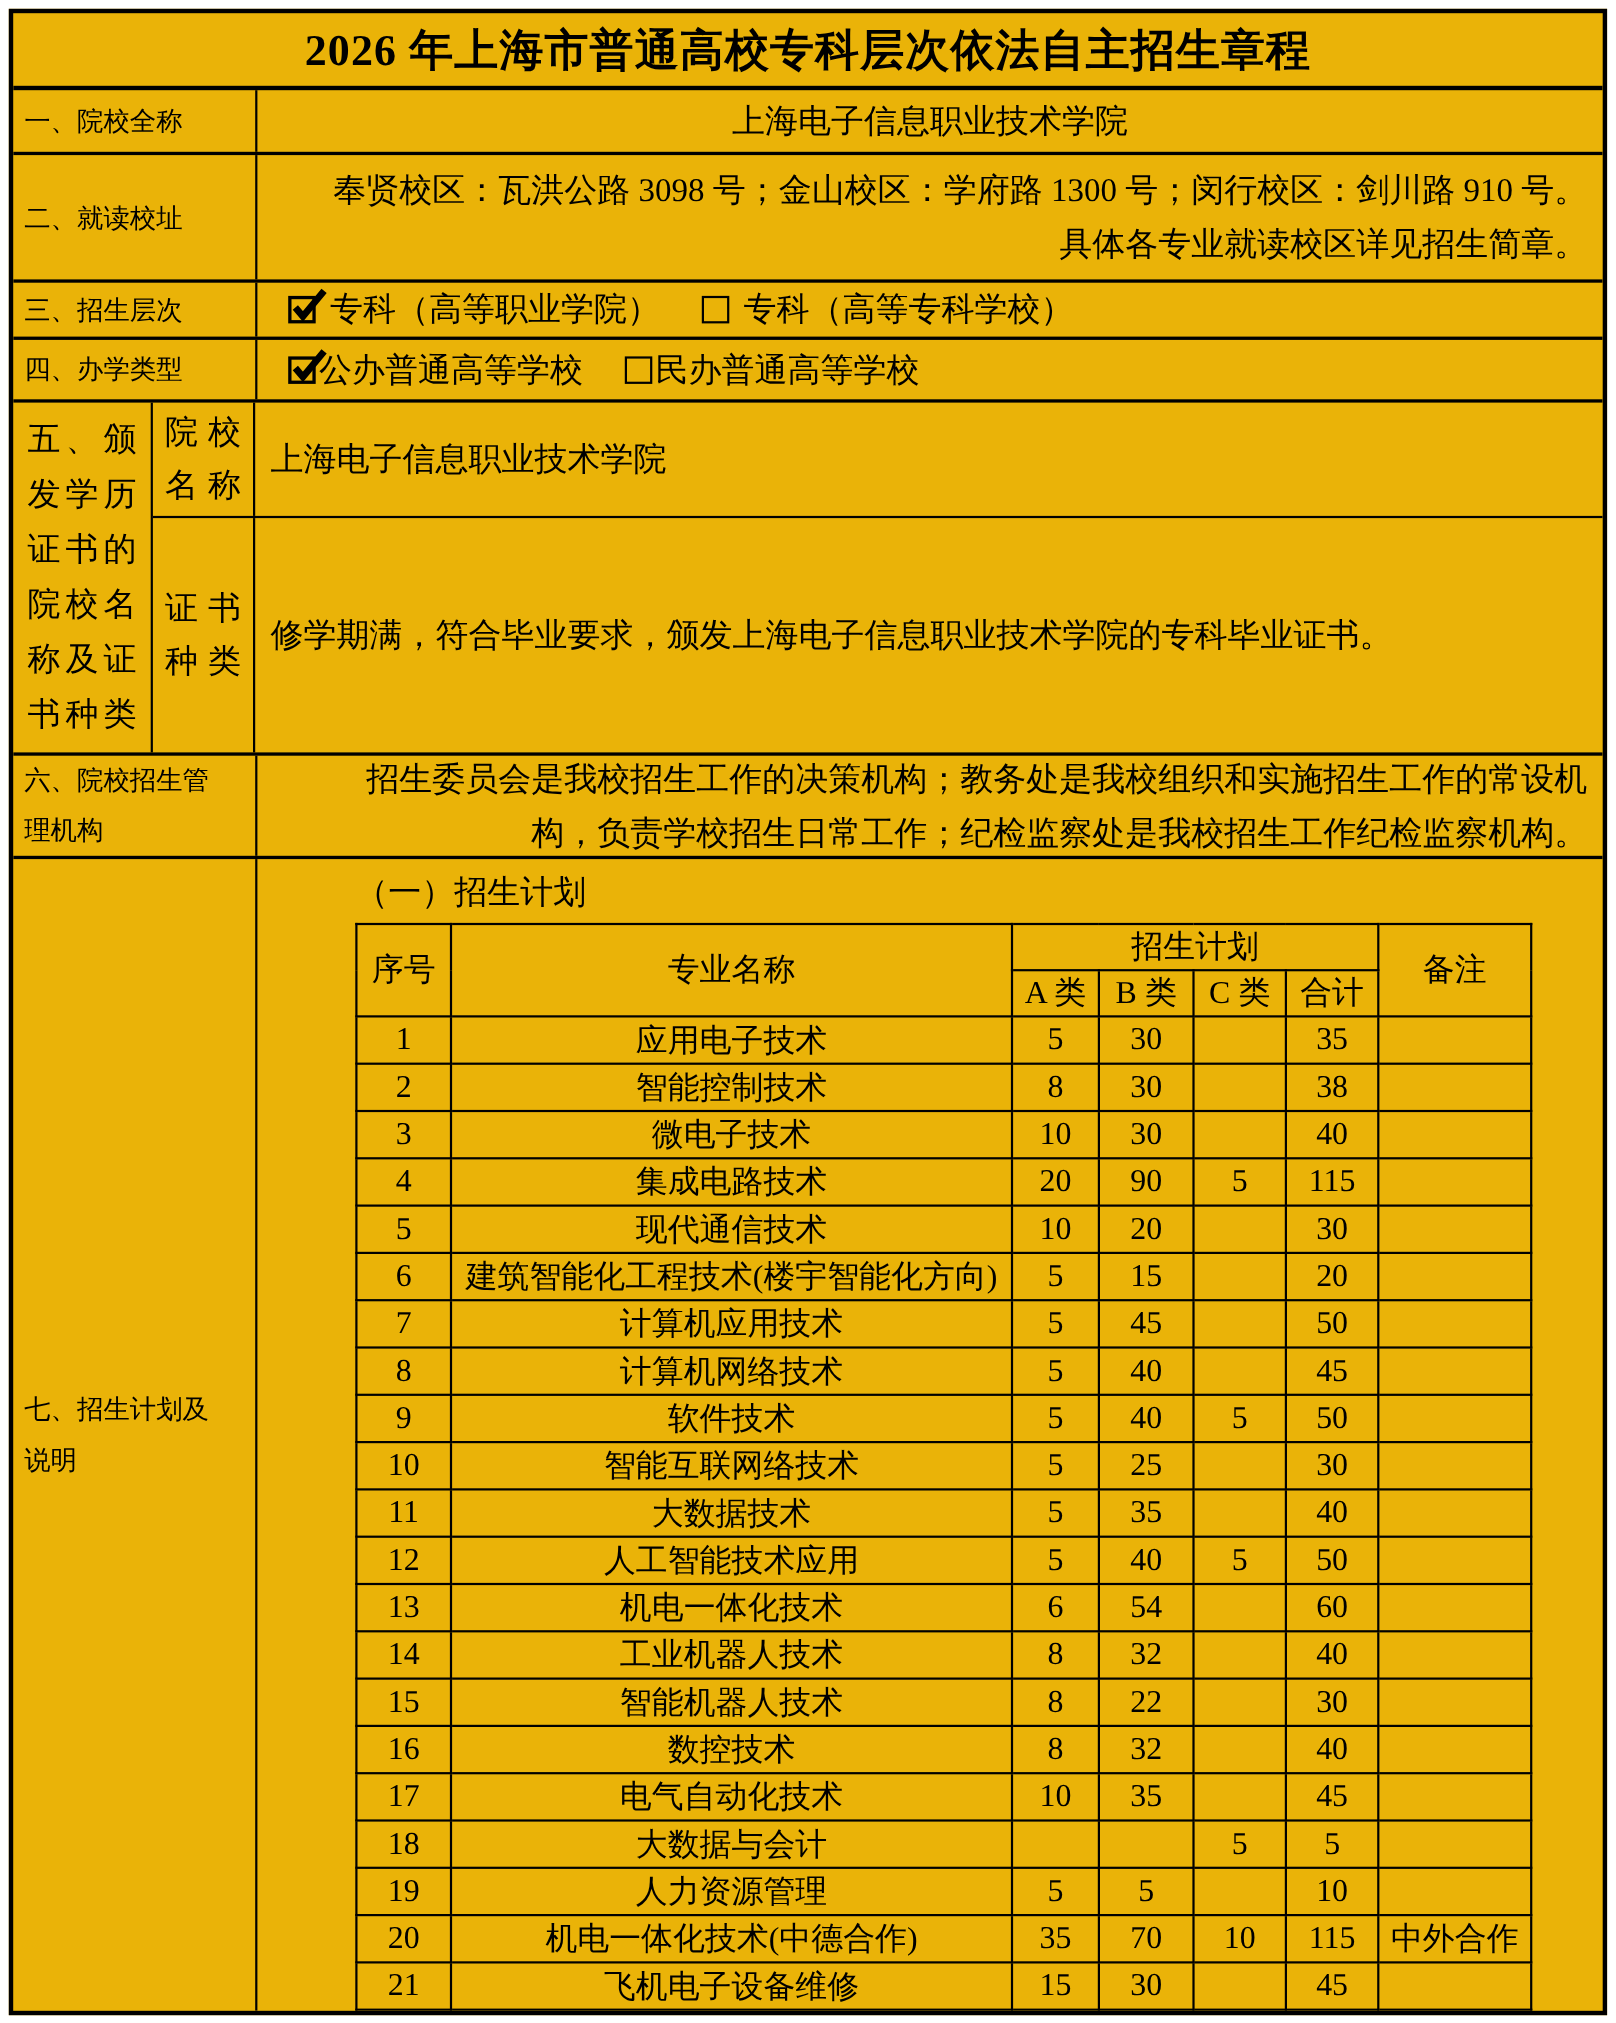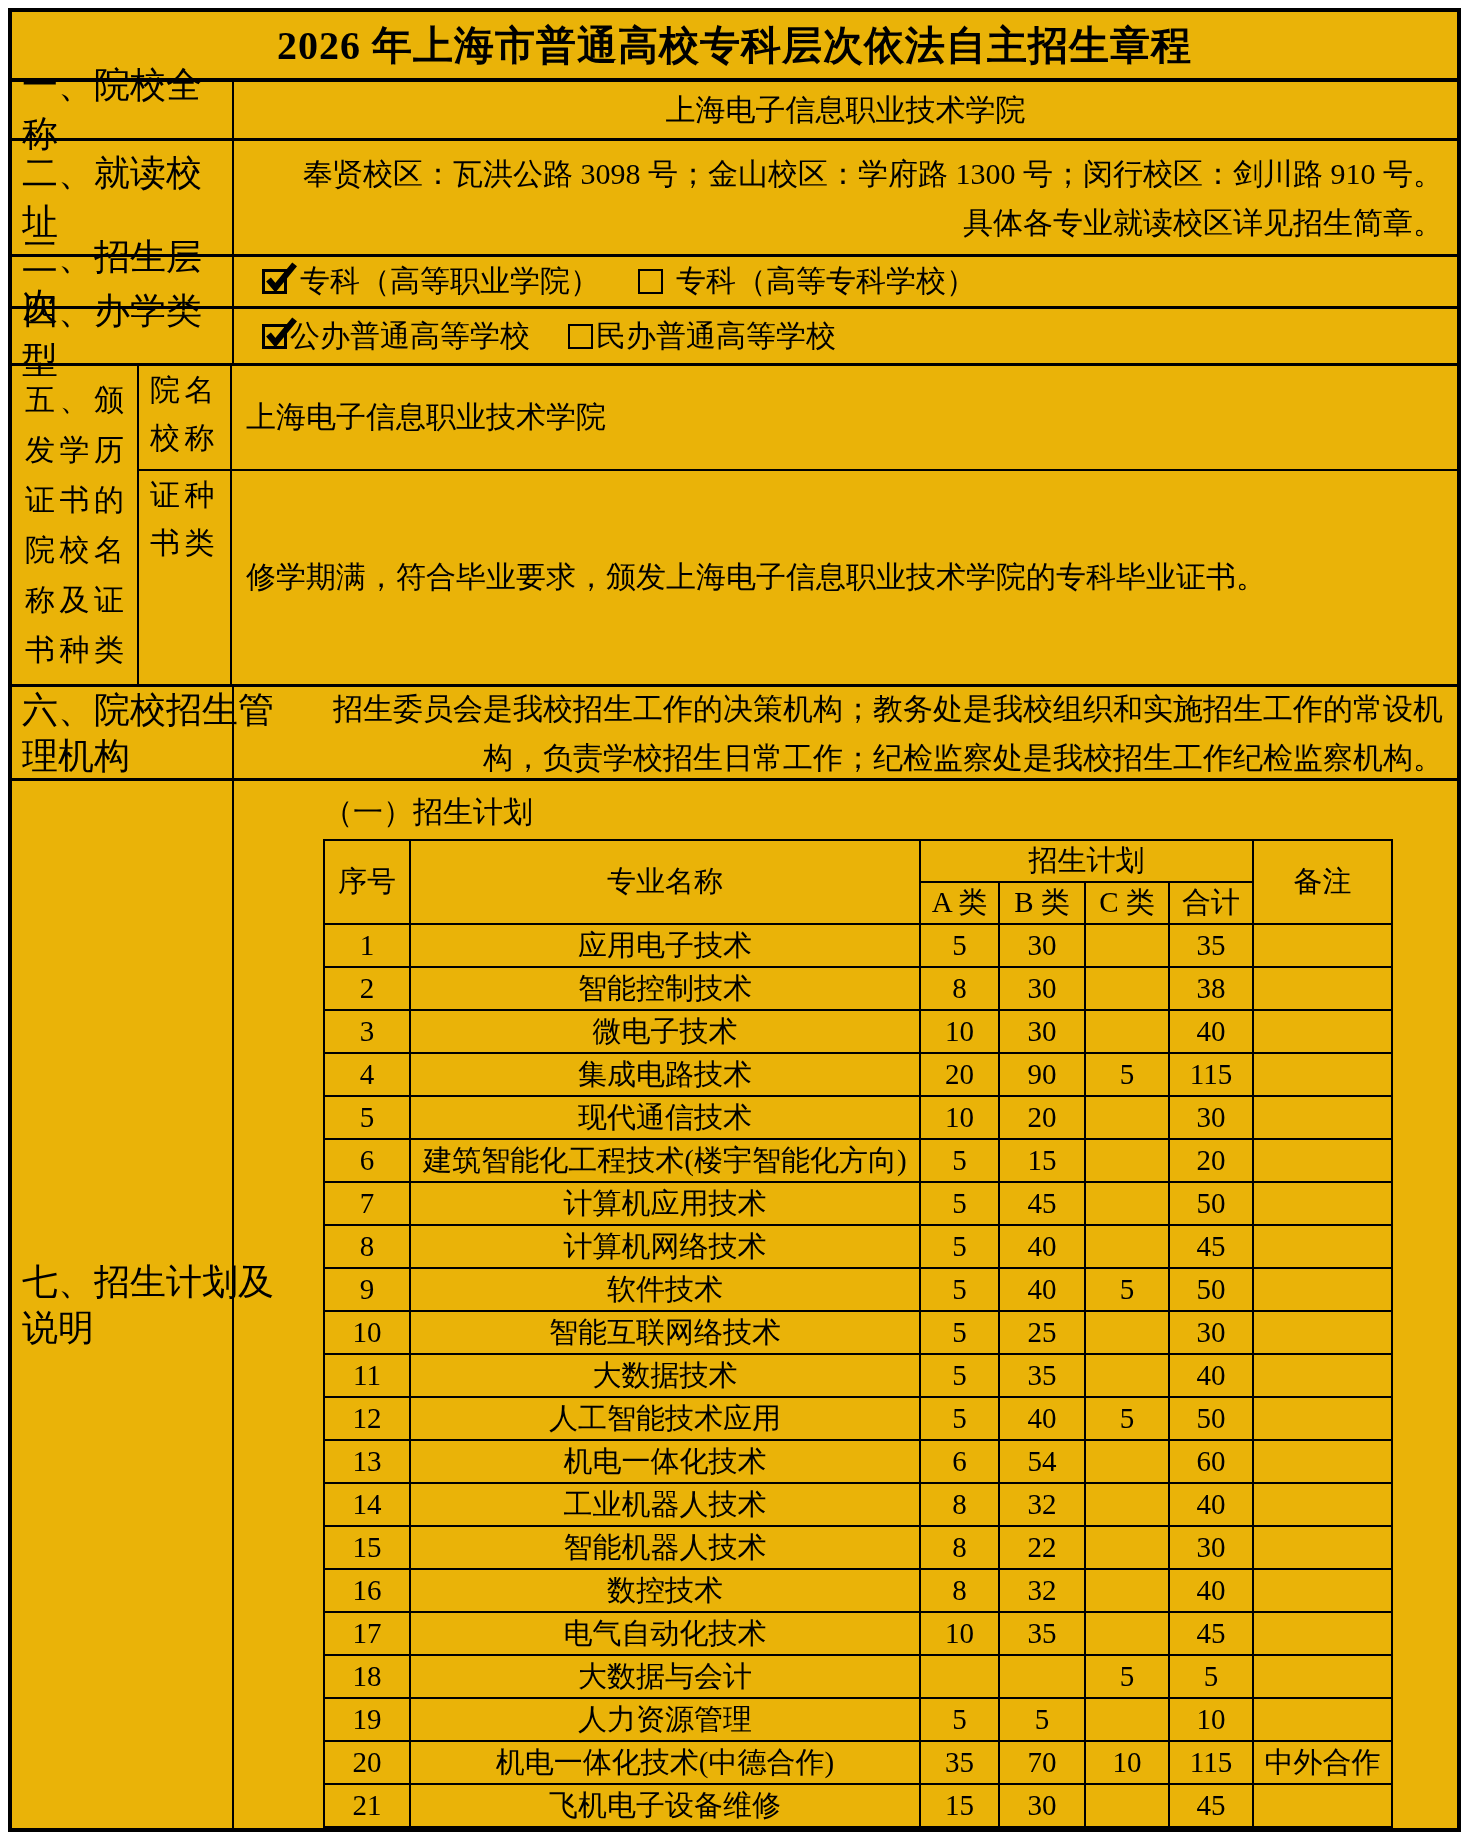--- a/index.html
+++ b/index.html
@@ -5,21 +5,21 @@
   * { box-sizing: border-box; margin: 0; padding: 0; }
   html,body { width:1469px; height:1839px; background:#fff; }
   body { font-family:"Liberation Serif","DejaVu Serif",serif; color:#000; position:relative; }
   .doc { position:absolute; left:8px; top:8px; width:1453px; height:1824px;
          border:4px solid #000; display:flex; flex-direction:column; overflow:hidden; background:#eab308; }
   .title-row { height:70px; flex:none; border-bottom:4px solid #000; display:flex;
                align-items:center; justify-content:center; font-size:40px; font-weight:bold; letter-spacing:1px; }
   .grid-row { display:flex; border-bottom:3px solid #000; flex:none; }
   .grid-row.grow { flex:1; border-bottom:none; }
   .label-col { width:222px; flex:none; border-right:2px solid #000; display:flex;
-               align-items:center; padding:0 6px 0 10px; font-size:36px; }
+               align-items:center; padding:0 6px 0 10px; font-size:24px; }
   .col-lines { flex-direction:column; justify-content:center; align-items:flex-start; }
   .nline { line-height:46px; white-space:nowrap; }
   .content-col { flex:1; font-size:30px; min-width:0; }
   .center-all { display:flex; align-items:center; justify-content:center; }
   .vcenter { display:flex; flex-direction:column; justify-content:center; padding:0 14px;align-items:flex-end; }
   .vcenter-one { display:flex; align-items:center; padding:0 14px; }
   .text-line { line-height:49px; white-space:nowrap; }
   .options { display:flex; align-items:center; padding:0 28px; }
   .cb { width:25px; height:25px; border:2px solid #000; position:relative; flex:none; display:inline-block; }
   .cb.checked { border-width:3px; }
@@ -28,21 +28,21 @@
   .opt-label.spaced { margin-left:13px; }
   .opt-label.tight { margin-left:3px; }
   .gap-opt2 { margin-left:38px; }
   .vlabel-col { width:127px; flex:none; border-right:2px solid #000; padding:0 13px;
                 display:flex; flex-direction:column; justify-content:center; font-size:30px; }
   .jline { line-height:50px; text-align:justify; text-align-last:justify; text-justify:inter-ideograph; }
   .r5-right { flex:1; display:flex; flex-direction:column; min-width:0; }
   .r5-sub { display:flex; border-bottom:2px solid #000; flex:none; min-width:0; }
   .r5-sub.grow2 { flex:1; border-bottom:none; }
   .sub-label-col { width:93px; flex:none; border-right:2px solid #000; padding:0 11px;
-                   display:flex; flex-direction:row; justify-content:center; font-size:30px; }
+                   display:flex; flex-direction:column; justify-content:center; font-size:30px; }
   .sub-label-col .jline { line-height:48px; }
   .plan-area { padding-top:8px; }
   .section-title { margin:4px 0 8px 89px; font-size:30px; line-height:38px; }
   .plan-table { margin-left:89px; border-collapse:collapse; table-layout:fixed; width:1068px; font-size:29px; }
   .plan-table th, .plan-table td { border:2px solid #000; text-align:center; vertical-align:middle;
                                    padding:0 2px; font-weight:normal; overflow:hidden; white-space:nowrap; }
   .plan-table thead tr { height:42px; }
   .plan-table tbody tr { height:43px; }
 </style>
 </head>

